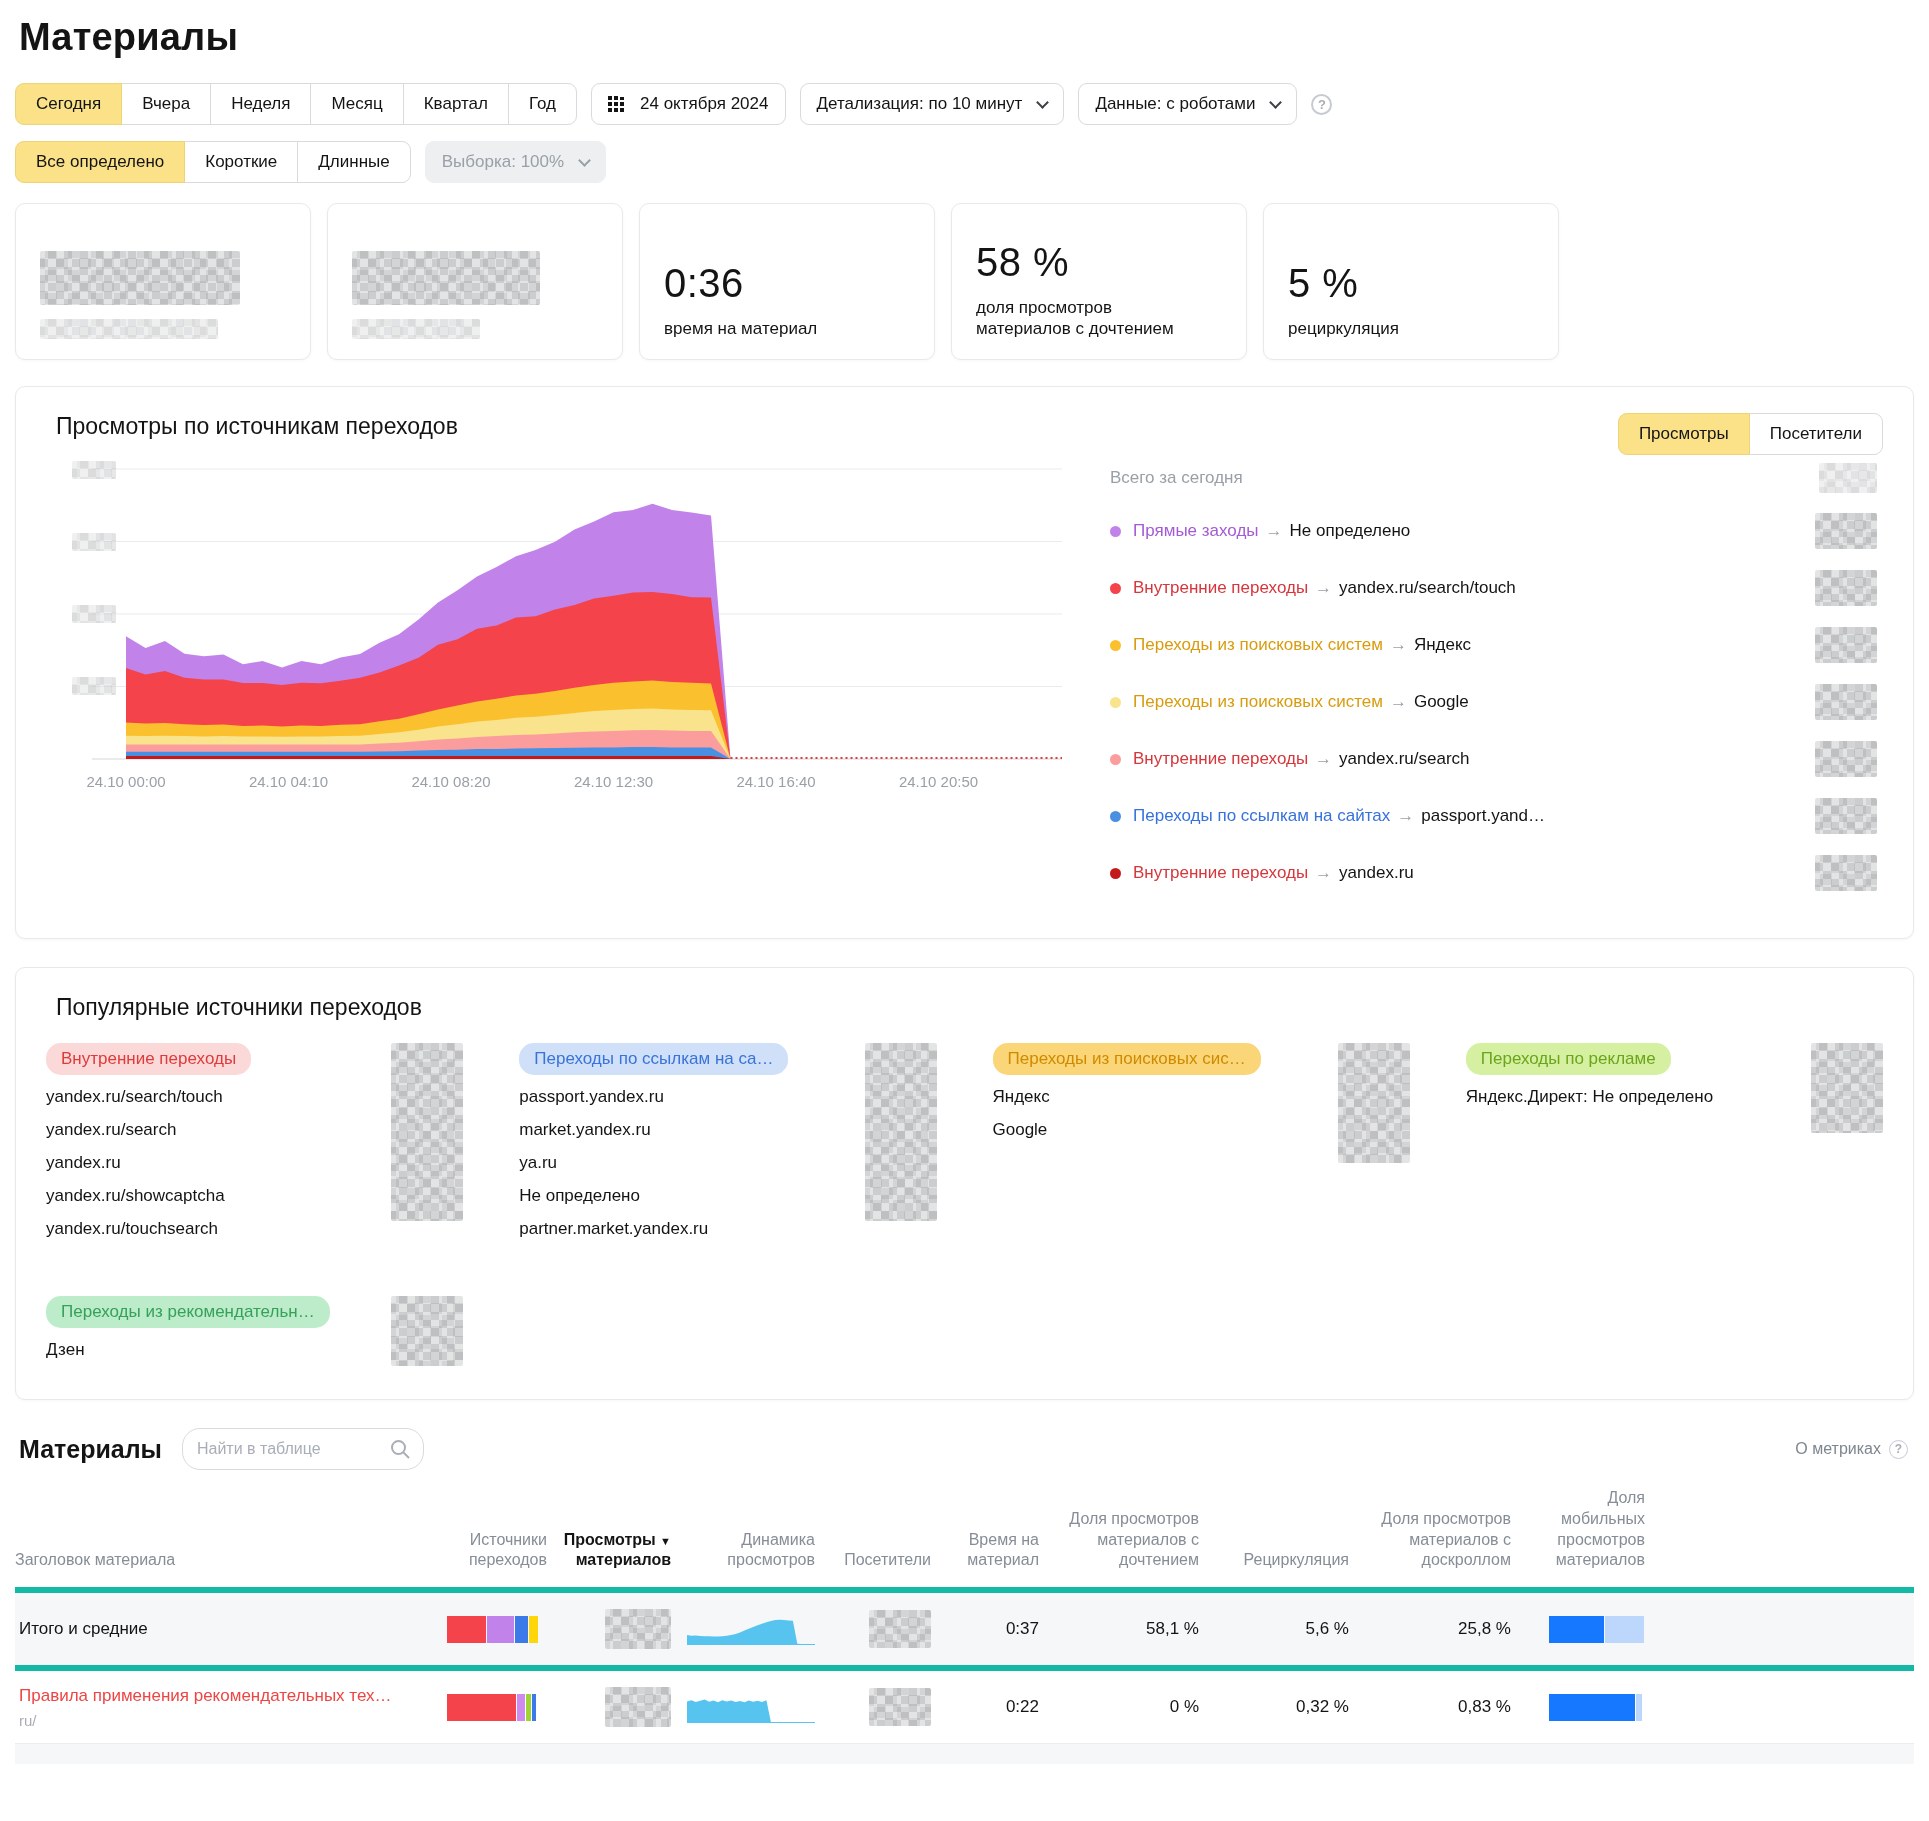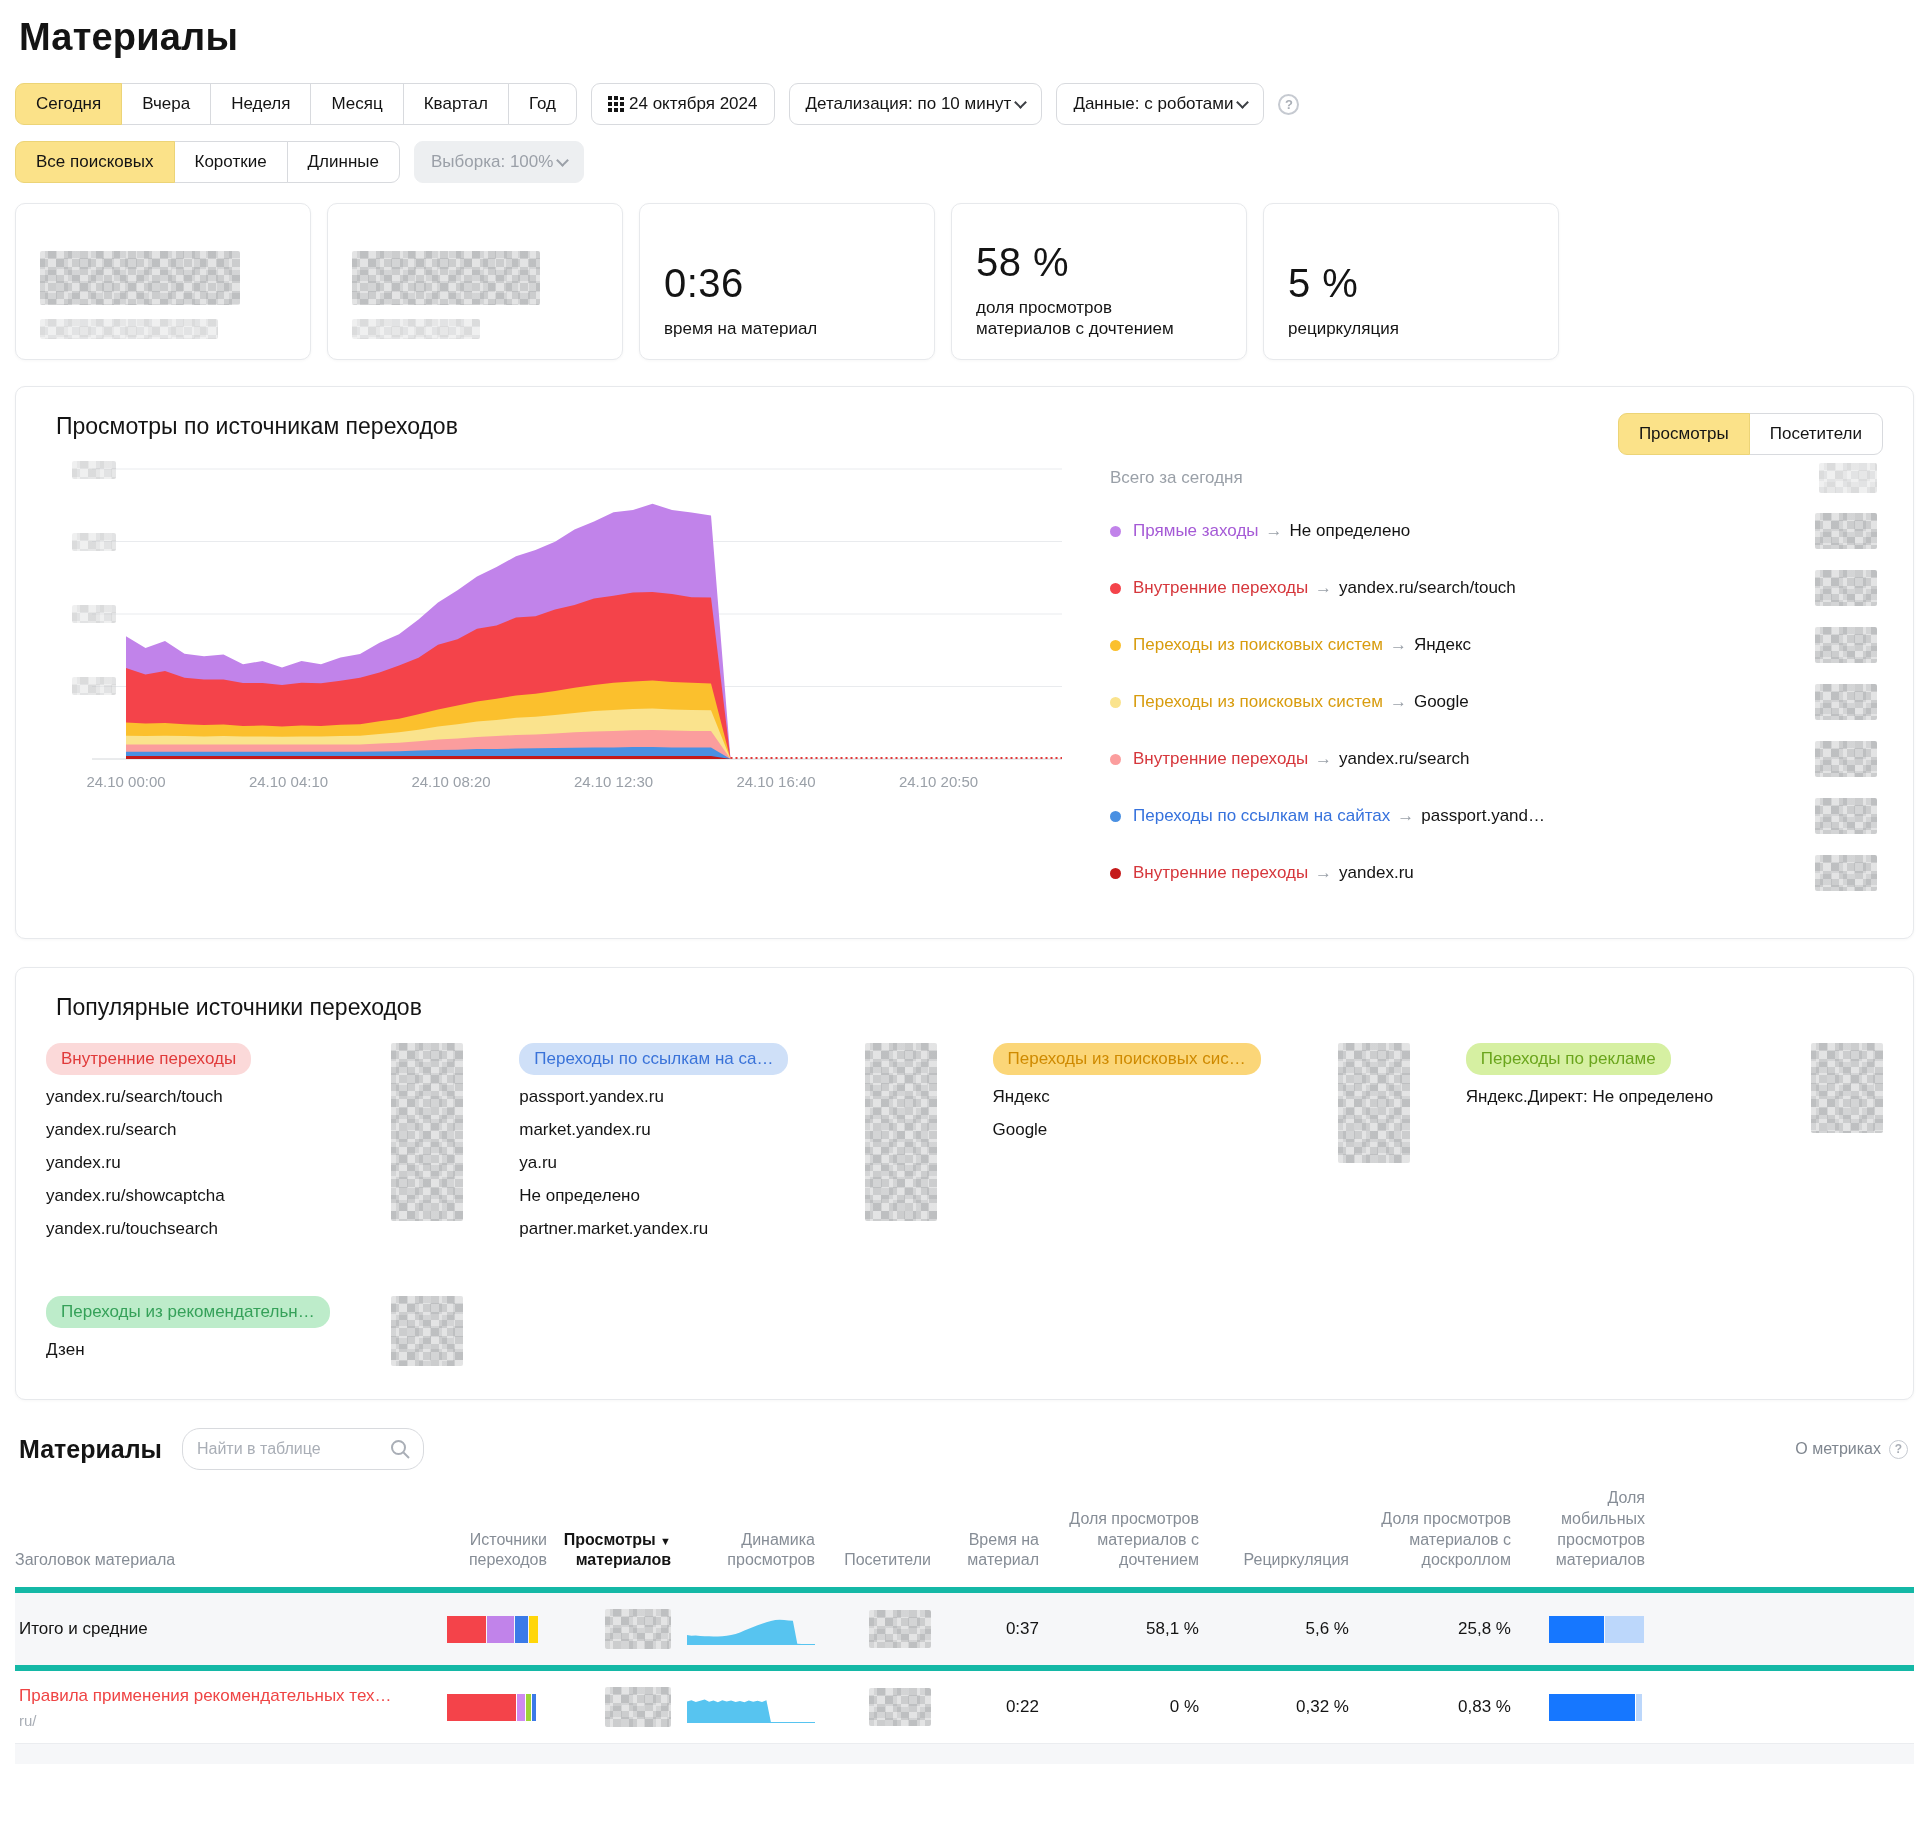--- a/index.html
+++ b/index.html
@@ -12,21 +12,21 @@
 
   
   .toolbar { display:flex; align-items:center; gap:14px; margin-bottom:16px; }
   .seg { display:flex; }
   .seg .seg-btn { height:42px; padding:0 20px; font-size:17px; font-family:inherit;
         border:1px solid #d8dade; background:#fff; margin-left:-1px; cursor:pointer; color:#141414; }
   .seg .seg-btn:first-child { border-radius:9px 0 0 9px; margin-left:0; }
   .seg .seg-btn:last-child { border-radius:0 9px 9px 0;text-align:center; }
   .seg .seg-btn.active { background:#fbe289; border-color:#ecd477; position:relative; z-index:1; }
   .btn { height:42px; padding:0 16px; font-size:17px; border:1px solid #d8dade; background:#fff;
-         border-radius:9px; display:inline-flex; align-items:center; gap:5px; cursor:pointer; color:#141414; }
+         border-radius:9px; display:inline-flex; align-items:center; gap:16px; cursor:pointer; color:#141414; }
   .btn.disabled { background:#edeff1; border-color:#edeff1; color:#9ba0a8; }
   .chev { width:9px; height:9px; border-right:2px solid #3c3f44; border-bottom:2px solid #3c3f44;
           transform:rotate(45deg); margin-top:-4px; }
   .btn.disabled .chev { border-color:#9ba0a8; }
   .help-circle { width:21px; height:21px; border:2px solid #c6cad1; border-radius:50%;
           color:#a9aeb6; font-size:13px; font-weight:700; display:inline-flex;
           align-items:center; justify-content:center; flex:0 0 auto; cursor:pointer; }
   .cal-icon { display:inline-grid; grid-template-columns:repeat(3,4px); grid-gap:2px; }
   .cal-icon i { width:4px; height:4px; background:#141414; }
   .cal-icon i.half { height:3px; align-self:end; }
@@ -141,21 +141,21 @@
     </button>
     <button class="btn">
       <span>Данные: с роботами</span>
       <span class="chev"></span>
     </button>
     <span class="help-circle">?</span>
   </div>
 
   <div class="toolbar">
     <div class="seg" id="filter-tabs">
-        <button class="seg-btn active">Все поисковых</button>
+        <button class="seg-btn active">Все определено</button>
         <button class="seg-btn">Короткие</button>
         <button class="seg-btn">Длинные</button>
       </div>
     <button class="btn disabled">
       <span>Выборка: 100%</span>
       <span class="chev"></span>
     </button>
   </div>
 
   <div class="cards">

